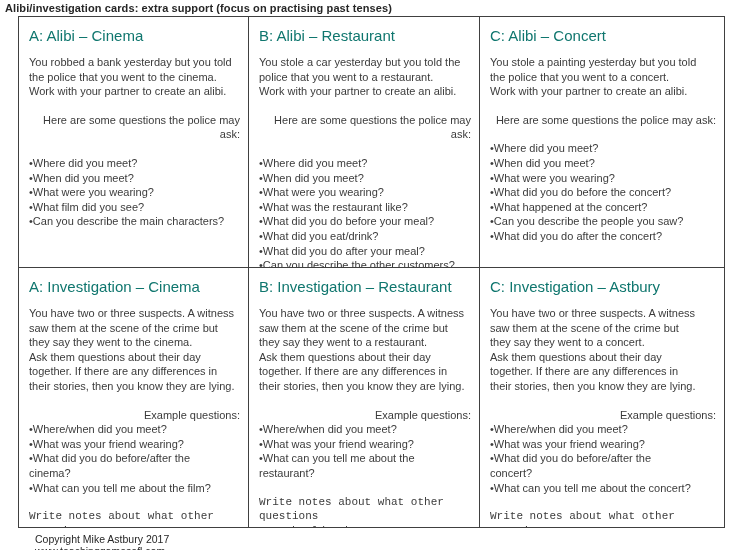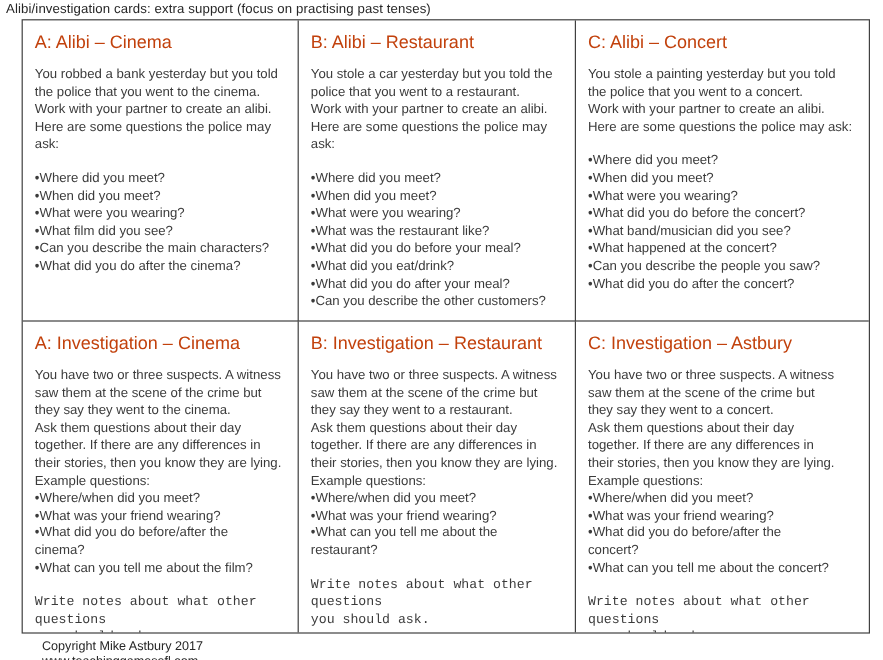--- a/index.html
+++ b/index.html
@@ -2,46 +2,46 @@
 <html><head>
 <meta charset="utf-8">
 <style>
   html,body{margin:0;padding:0;}
   body{
     width:736px;height:550px;position:relative;background:#ffffff;
     font-family:"Liberation Sans", sans-serif;color:#3b3b3b;overflow:hidden;
   }
   .page-title{
     position:absolute;top:2px;left:5px;
-    font-size:11px;font-weight:normal;color:#262626;letter-spacing:0.1px;
+    font-size:11px;font-weight:bold;color:#262626;letter-spacing:0.1px;
   }
   .grid{
     position:absolute;top:16px;left:18px;
     display:grid;
     grid-template-columns:230px 231px 244px;
     grid-template-rows:251px 259px;
     border:1.5px solid #404040;
   }
   .cell{
     box-sizing:border-box;
     border-right:1px solid #404040;
     border-bottom:1px solid #404040;
     padding:7px 8px 0 10px;
     overflow:hidden;
   }
   .cell:nth-child(3n){border-right:none;}
   .cell:nth-child(n+4){border-bottom:none;}
   .card-title{
     font-size:15px;line-height:20px;margin:2px 0 9px 0;
-    font-weight:normal;color:#c2410c;
+    font-weight:normal;color:#0f766e;
   }
   .body-text{
     font-size:11px;line-height:14.6px;white-space:pre-line;
   }
-  .prompt{}
+  .prompt{margin-top:14px;text-align:right;}
   .qlist{margin-top:0;}
   .qlist.gap{margin-top:14px;}
   .q{font-size:11px;line-height:14.6px;white-space:pre-line;}
   .q::before{content:"\2022 ";}
   .outro{margin-top:14px;font-family:Liberation Mono, monospace;}
   .footer{
     position:absolute;top:533px;left:0;width:736px;
     display:flex;justify-content:space-between;
     box-sizing:border-box;padding:0 10px 0 35px;
     font-size:10.5px;color:#262626;flex-direction:column;
@@ -59,21 +59,20 @@
     <div class="body-text">You robbed a bank yesterday but you told
 the police that you went to the cinema.
 Work with your partner to create an alibi.</div>
     <div class="body-text prompt">Here are some questions the police may ask:</div>
     <div class="qlist gap">
         <div class="q">Where did you meet?</div>
         <div class="q">When did you meet?</div>
         <div class="q">What were you wearing?</div>
         <div class="q">What film did you see?</div>
         <div class="q">Can you describe the main characters?</div>
-        <div class="q">What did you do after the cinema?</div>
       </div>
   </div>
 
   <div class="cell">
     <div class="card-title">B: Alibi – Restaurant</div>
     <div class="body-text">You stole a car yesterday but you told the
 police that you went to a restaurant.
 Work with your partner to create an alibi.</div>
     <div class="body-text prompt">Here are some questions the police may ask:</div>
     <div class="qlist gap">
@@ -92,21 +91,20 @@
     <div class="card-title">C: Alibi – Concert</div>
     <div class="body-text">You stole a painting yesterday but you told
 the police that you went to a concert.
 Work with your partner to create an alibi.</div>
     <div class="body-text prompt">Here are some questions the police may ask:</div>
     <div class="qlist gap">
         <div class="q">Where did you meet?</div>
         <div class="q">When did you meet?</div>
         <div class="q">What were you wearing?</div>
         <div class="q">What did you do before the concert?</div>
-        <div class="q">What band/musician did you see?</div>
         <div class="q">What happened at the concert?</div>
         <div class="q">Can you describe the people you saw?</div>
         <div class="q">What did you do after the concert?</div>
       </div>
   </div>
 
   <div class="cell">
     <div class="card-title">A: Investigation – Cinema</div>
     <div class="body-text">You have two or three suspects. A witness
 saw them at the scene of the crime but

